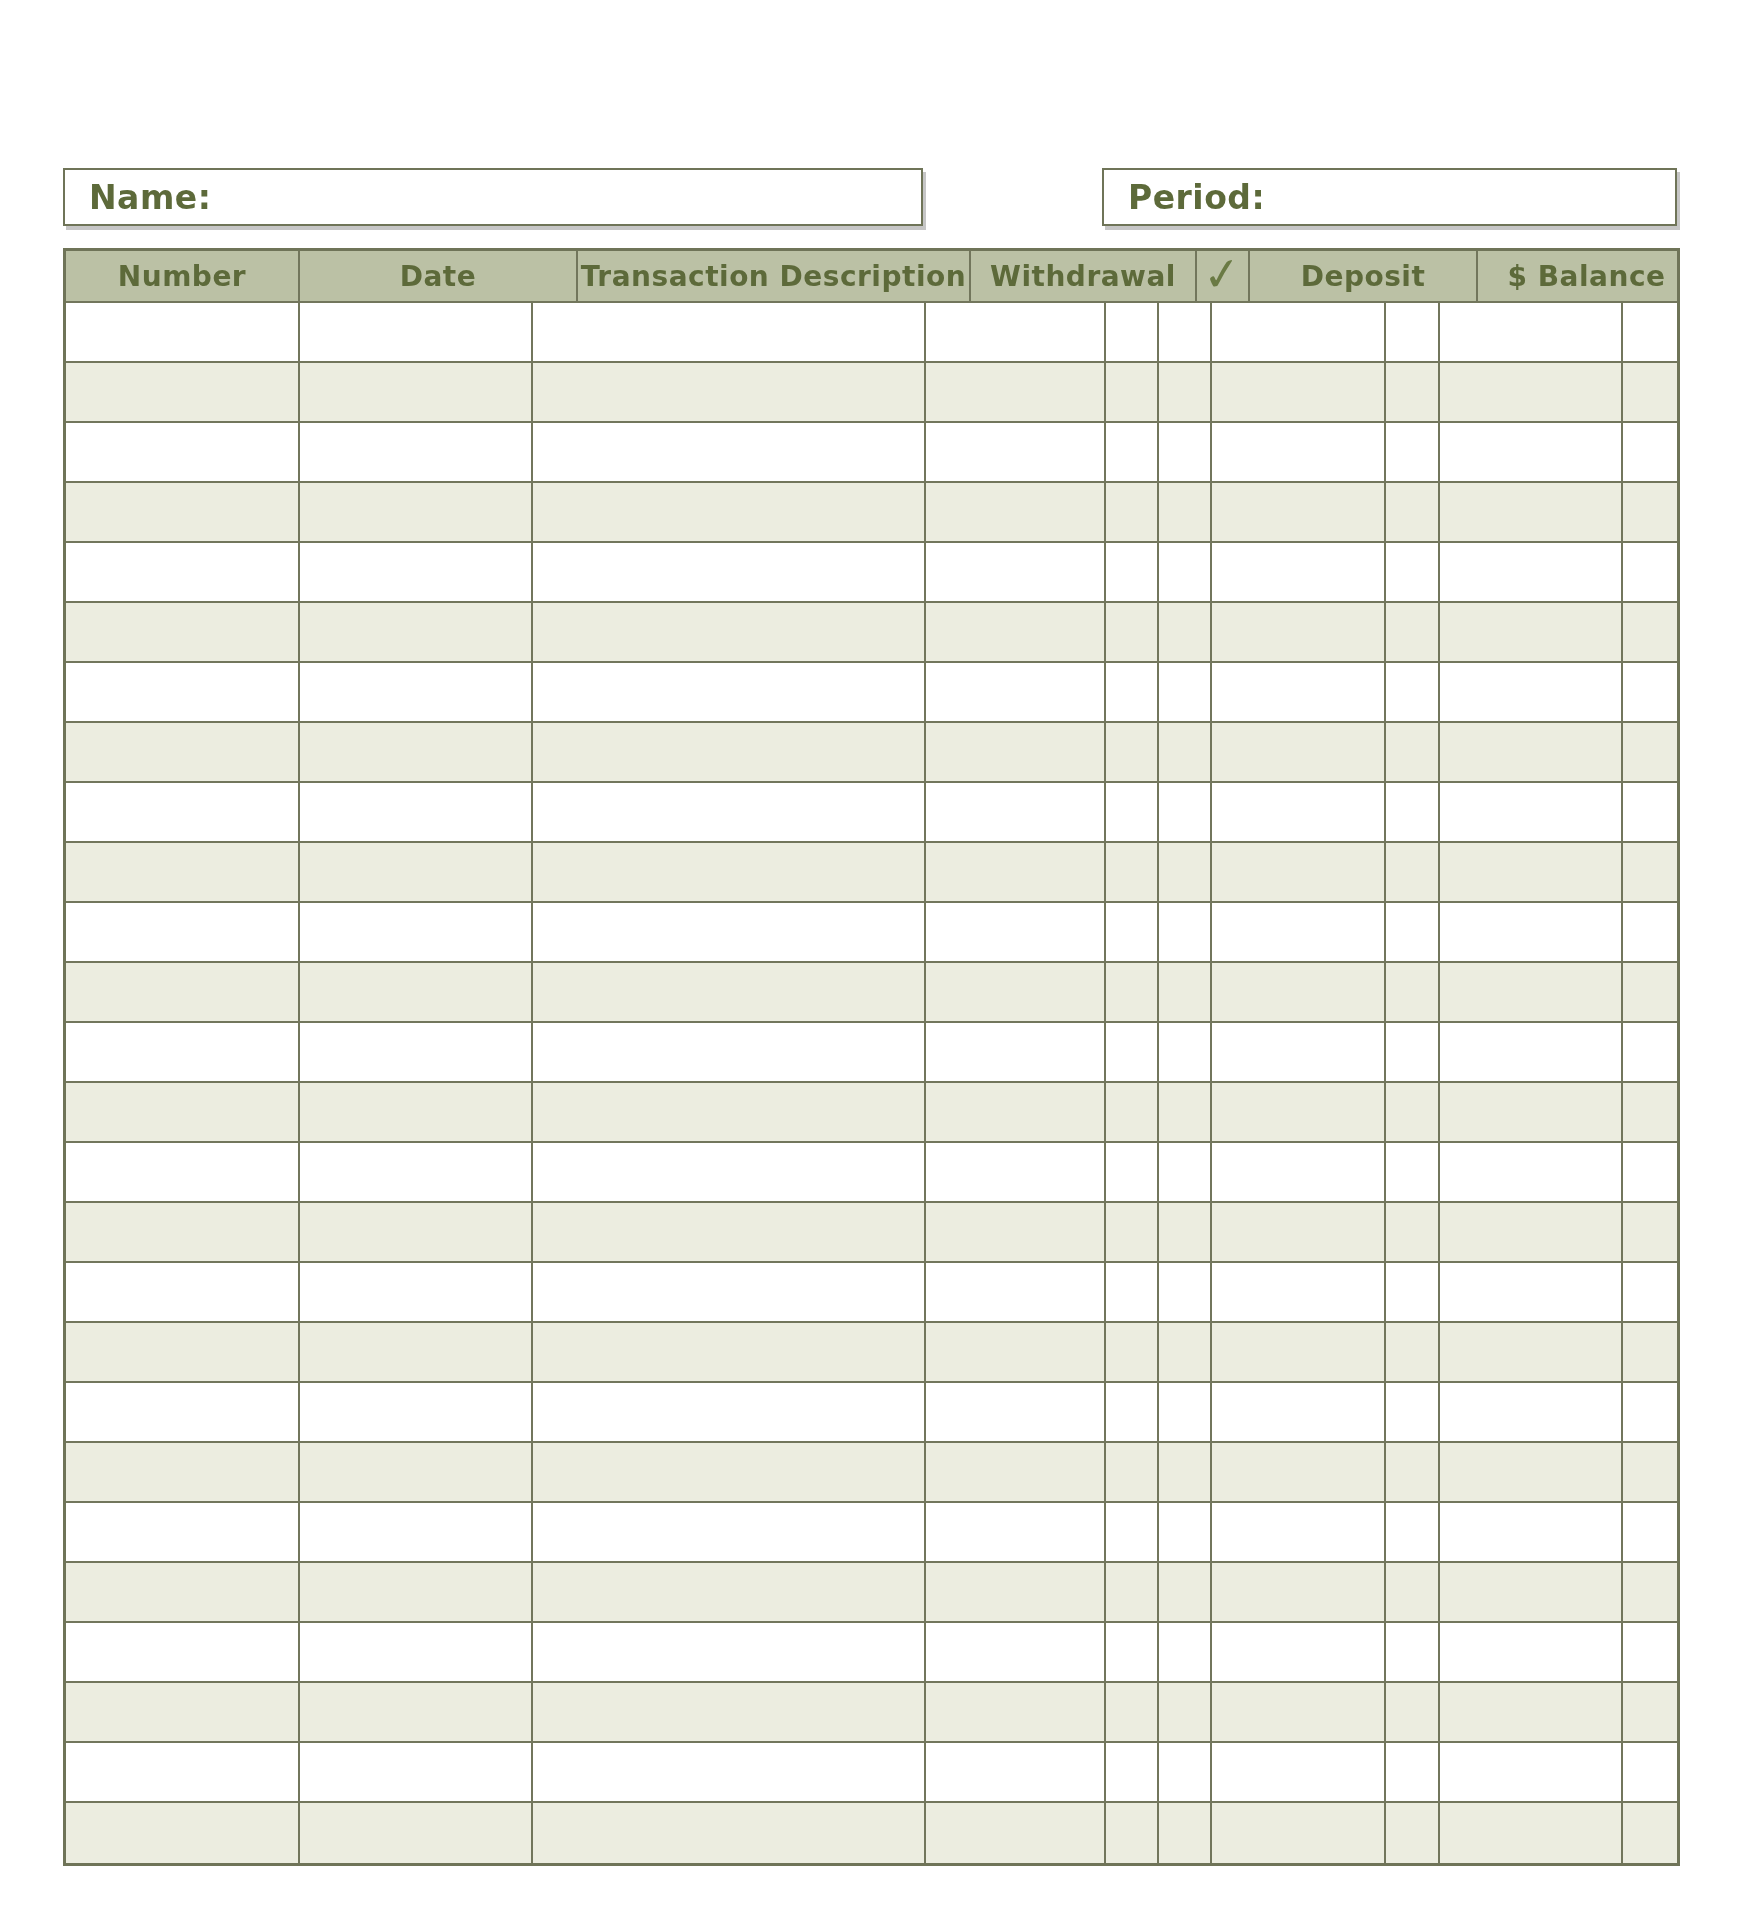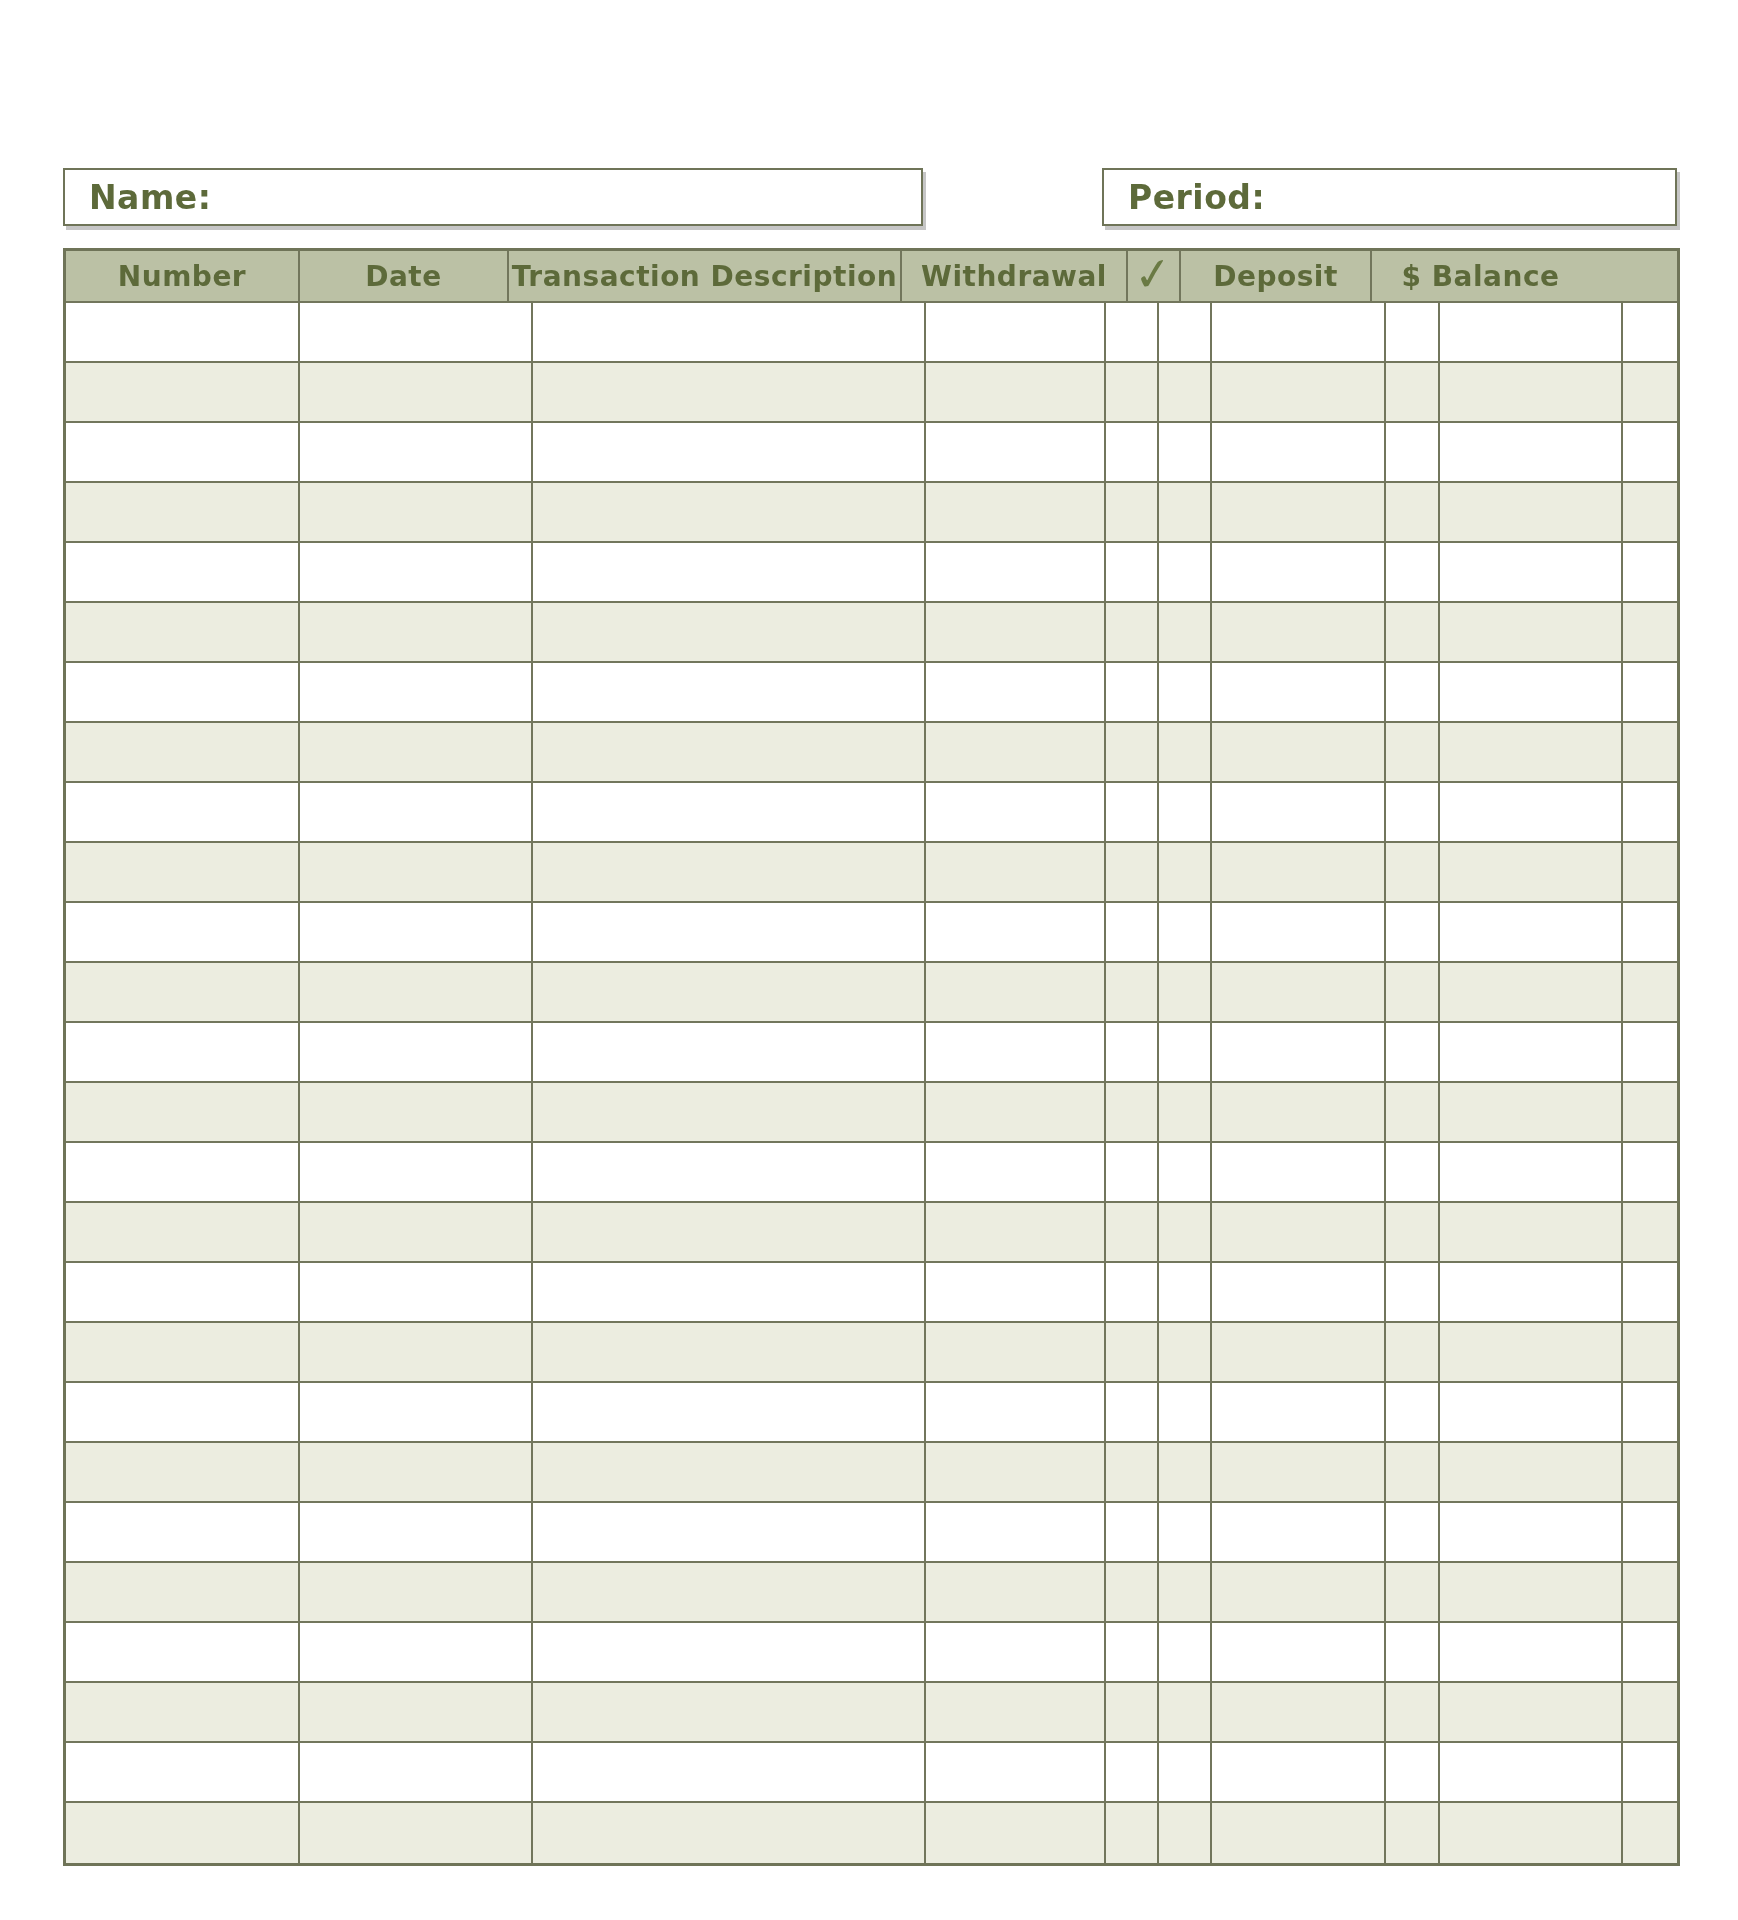--- a/index.html
+++ b/index.html
@@ -86,22 +86,22 @@
   .row:last-child { border-bottom: none; }
   .row.alt { background: #ecede0; }
   .cell {
     flex: 0 0 auto;
     height: 100%;
     border-right: 2px solid #72765c;
   }
   .cell:last-child { border-right: none; }
 
   
-  .hw1 { width: 234px; } .hw2 { width: 209px; } .hw3 { width: 393px; }
-  .hw4 { width: 226px; } .hw5 { width: 53px; }  .hw6 { width: 191px; }
+  .hw1 { width: 234px; } .hw2 { width: 278px; } .hw3 { width: 393px; }
+  .hw4 { width: 226px; } .hw5 { width: 53px; }  .hw6 { width: 228px; }
   .hw7 { width: 217px; }
   
   .cw1 { width: 234px; } .cw2 { width: 233px; } .cw3 { width: 393px; }
   .cw4 { width: 180px; } .cw5 { width: 53px; }  .cw6 { width: 53px; }
   .cw7 { width: 174px; } .cw8 { width: 54px; }  .cw9 { width: 183px; }
   .cw10 { width: 54px; }
 </style>
 </head>
 <body>
 

